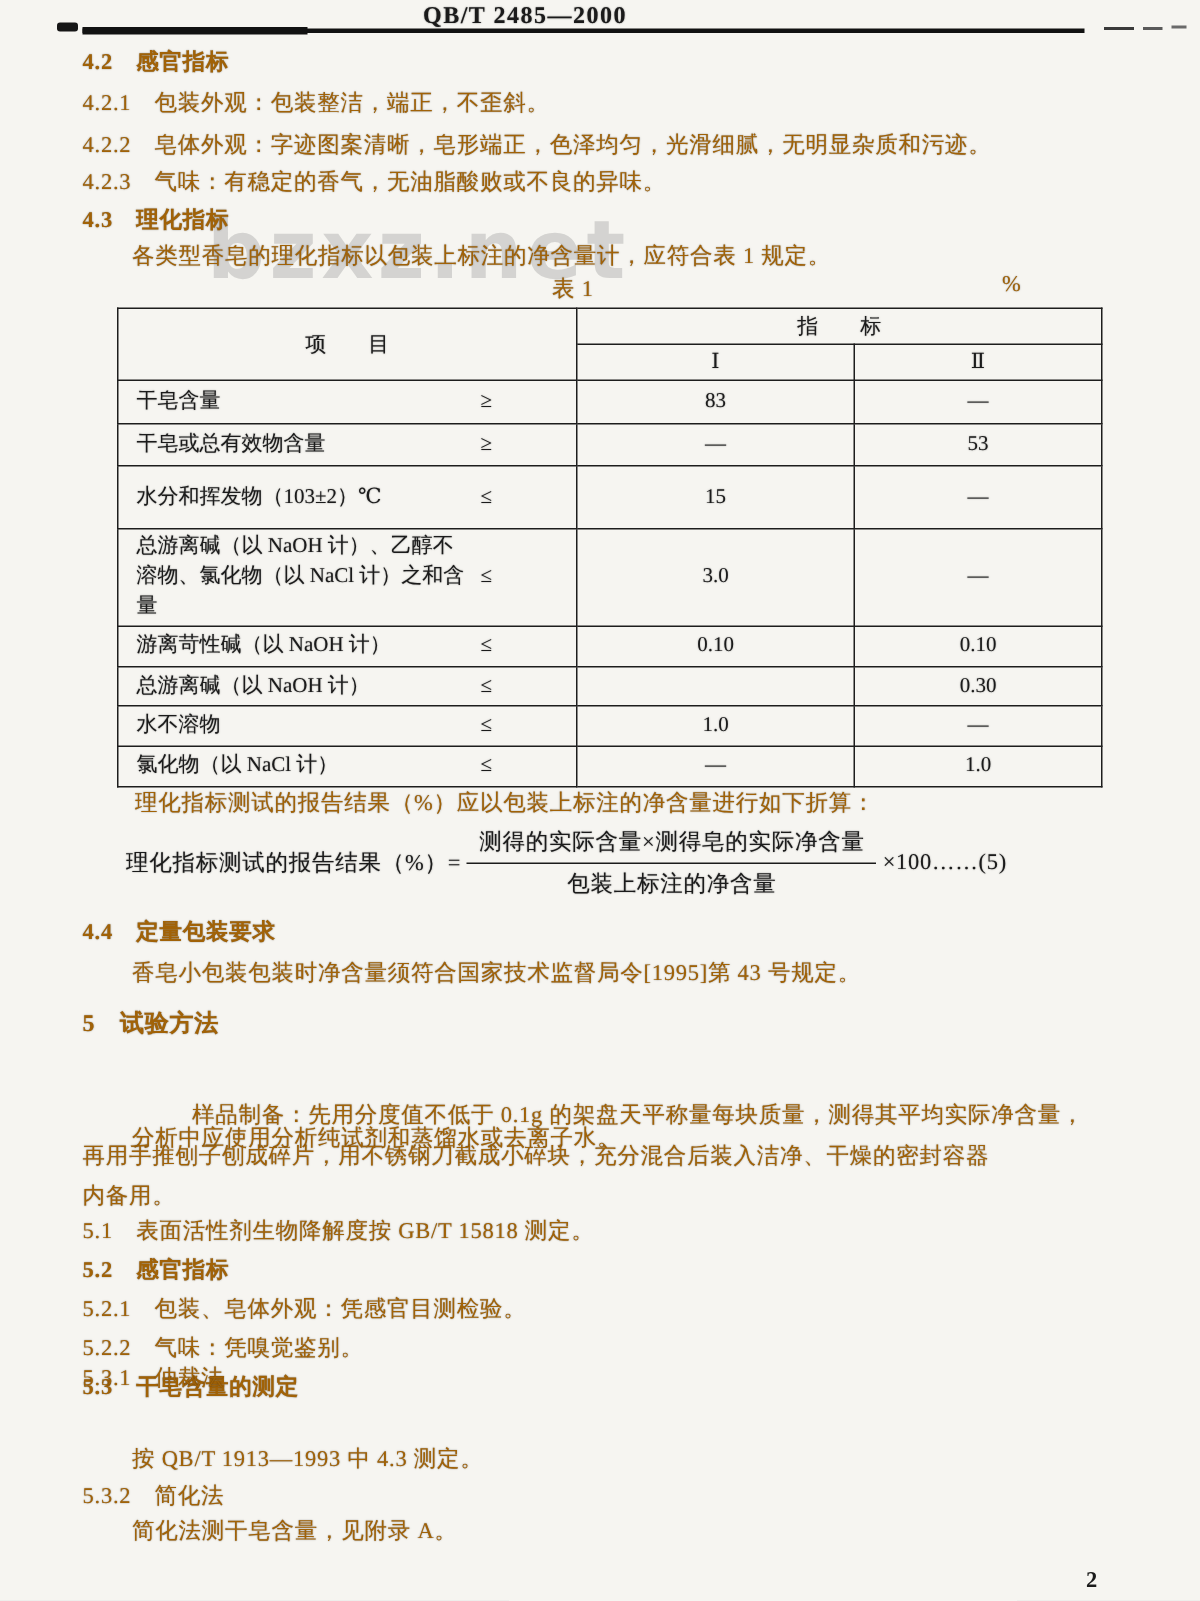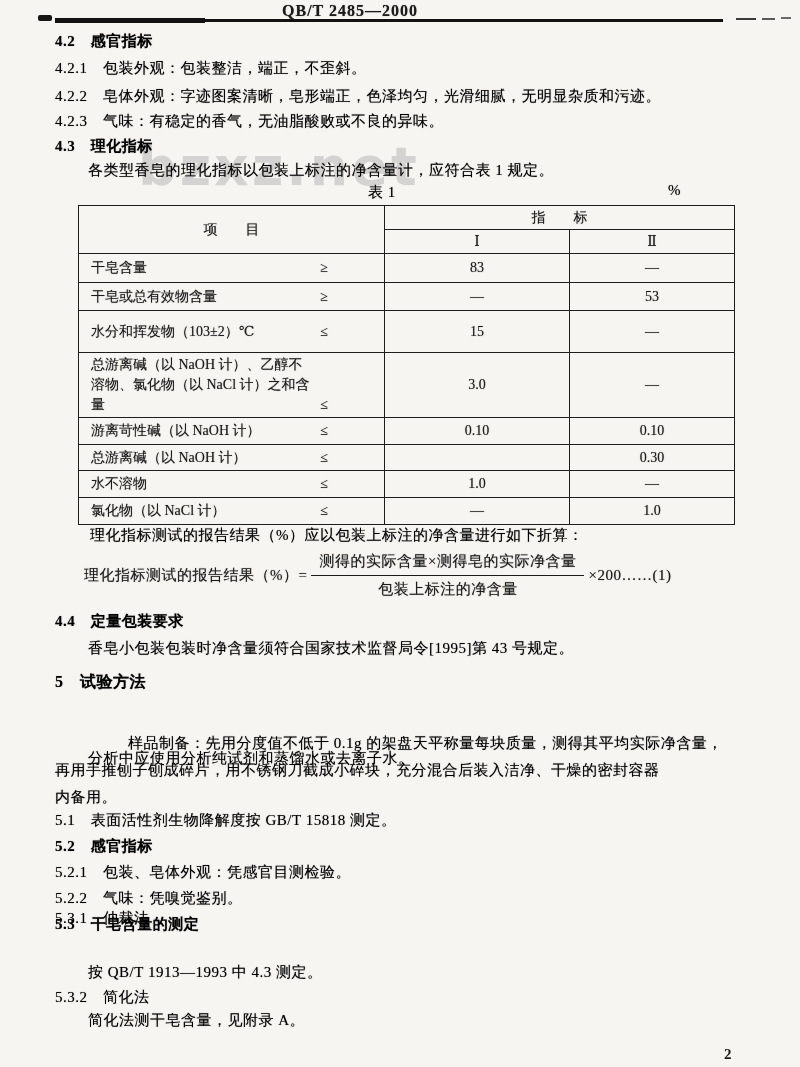--- a/index.html
+++ b/index.html
@@ -4,21 +4,21 @@
 <style>
   html,body{margin:0;padding:0;background:#e8e8e6;}
   .page{
     position:relative;width:800px;height:1067px;overflow:hidden;
     background:#f6f5f1;
     font-family:"Liberation Serif","DejaVu Serif",serif;
     color:#1b1b1b;
   }
   .ln{
     position:absolute;font-size:15px;letter-spacing:.5px;white-space:nowrap;
-    color:#000000;text-shadow:0 0 1px rgba(25,25,25,.55);
+    color:#a16207;text-shadow:0 0 1px rgba(25,25,25,.55);
     z-index:3;
   }
   .bold{font-weight:bold;}
   .doc-title{
     position:absolute;left:0;top:2px;width:700px;text-align:center;
     font-size:16px;font-weight:bold;letter-spacing:1px;z-index:3;
     text-shadow:0 0 1px rgba(25,25,25,.6);
   }
   .rule{position:absolute;background:#121212;z-index:2;}
   .watermark{
@@ -122,21 +122,21 @@
             <div class="namewrap">
               <span>水分和挥发物（103±2）℃</span>
               <span class="op">≤</span>
             </div>
           </td>
       <td class="cell-center">15</td>
       <td class="cell-center">—</td>
     </tr>
     <tr style="height:48px;">
       <td>
-            <div class="namewrap" style="white-space:normal;">
+            <div class="namewrap" style="white-space:normal;align-items:center;">
               <span style="white-space:normal;">总游离碱（以 NaOH 计）、乙醇不溶物、氯化物（以 NaCl 计）之和含量</span>
               <span class="op">≤</span>
             </div>
           </td>
       <td class="cell-center">3.0</td>
       <td class="cell-center">—</td>
     </tr>
     <tr style="height:27px;">
       <td>
             <div class="namewrap">
@@ -180,21 +180,21 @@
   </tbody>
     </table>
 
   <div class="ln" style="left:90px;top:526px;">理化指标测试的报告结果（%）应以包装上标注的净含量进行如下折算：</div>
   <div class="formula">
     <span>理化指标测试的报告结果（%）=</span>
     <span class="frac">
       <span class="num">测得的实际含量×测得皂的实际净含量</span>
       <span class="den">包装上标注的净含量</span>
     </span>
-    <span>×200……(1)</span>
+    <span>×100……(5)</span>
   </div>
 
   <div class="ln bold" style="left:55px;top:612px;">4.4　定量包装要求</div>
   <div class="ln" style="left:88px;top:639px;">香皂小包装包装时净含量须符合国家技术监督局令[1995]第 43 号规定。</div>
 
   <div class="ln bold" style="left:55px;top:672px;font-size:16px;">5　试验方法</div>
   <div class="ln" style="left:88px;top:749px;">分析中应使用分析纯试剂和蒸馏水或去离子水。</div>
   <div class="ln" style="left:88px;top:734px;margin-left:40px;">样品制备：先用分度值不低于 0.1g 的架盘天平称量每块质量，测得其平均实际净含量，</div>
   <div class="ln" style="left:55px;top:761px;">再用手推刨子刨成碎片，用不锈钢刀截成小碎块，充分混合后装入洁净、干燥的密封容器</div>
   <div class="ln" style="left:55px;top:788px;">内备用。</div>

